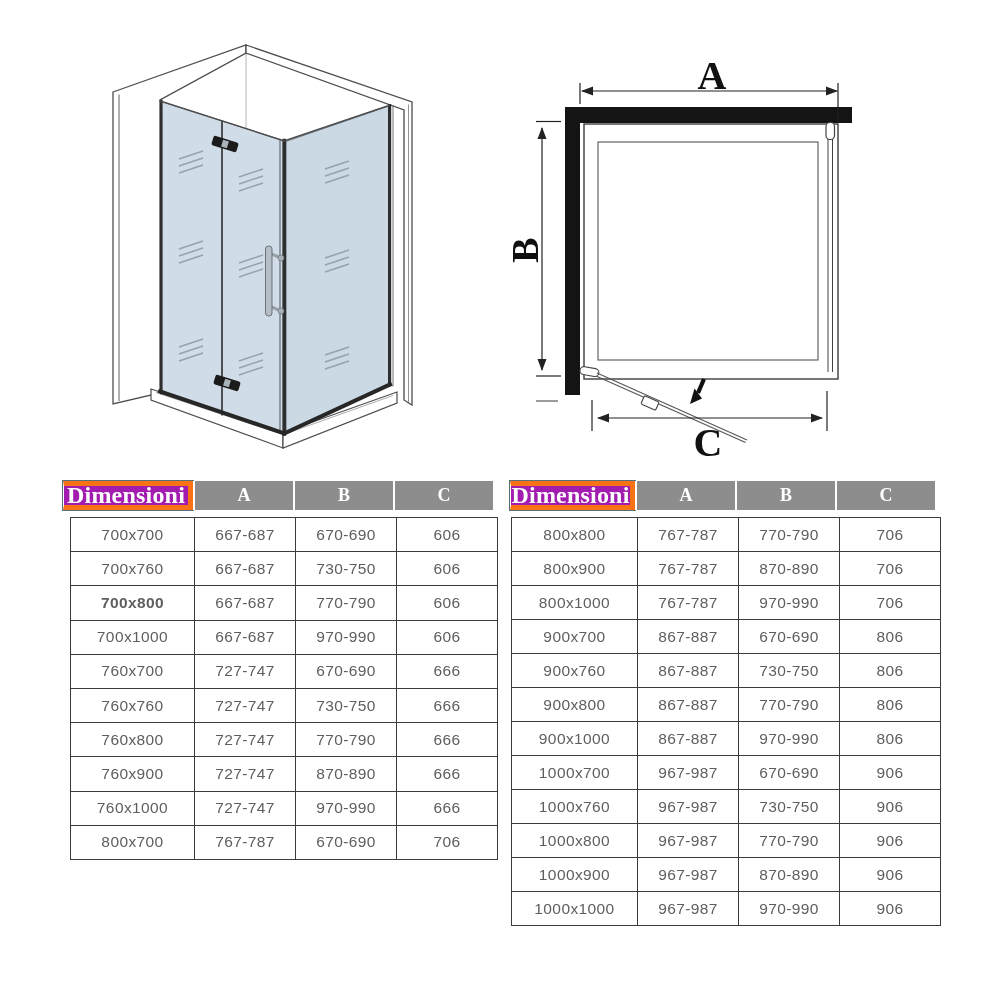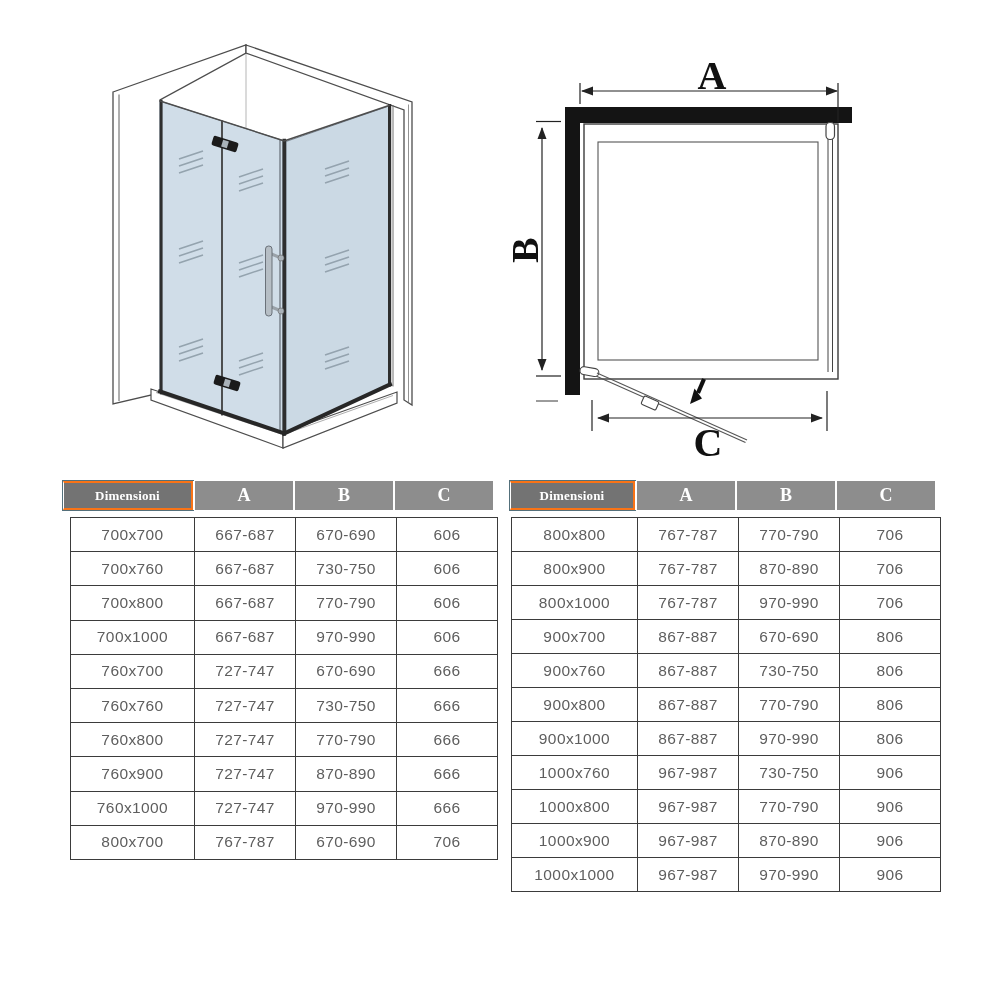--- a/index.html
+++ b/index.html
@@ -12,22 +12,22 @@
   #table-left{left:63px;top:481px;width:430px;}
   #table-right{left:510px;top:481px;width:425px;}
   .t-head{display:flex;height:29px;}
   .h-cell{
     background:#8d8d8d;color:#ffffff;
     font-family:"Liberation Serif",serif;font-weight:bold;font-size:18px;
     display:flex;align-items:center;justify-content:center;
     box-sizing:border-box;border-left:2px solid #ffffff;
   }
   .h-cell.h-first{
-    background:#737373;border:2px solid #f97316;border-left:1px solid #ffffff;
-    box-shadow:0 0 0 1px #54707b;font-size:13px;letter-spacing:0.2px;
+    background:#a21caf;border:5px solid #f97316;border-left:1px solid #ffffff;
+    box-shadow:0 0 0 1px #54707b;font-size:24px;letter-spacing:0.2px;
   }
   #table-left .h-cell:nth-child(1){width:130px;}
   #table-left .h-cell:nth-child(n+2){width:100px;}
   #table-right .h-cell:nth-child(1){width:125px;}
   #table-right .h-cell:nth-child(n+2){width:100px;}
   .t-body{
     border-collapse:collapse;table-layout:fixed;margin-top:7px;
   }
   #table-left .t-body{width:423px;margin-left:7px;}
   #table-right .t-body{width:425px;margin-left:1px;}
@@ -202,21 +202,21 @@
           <td style="width: 100px;">670-690</td>
           <td style="width: 100px;">606</td>
         </tr>
         <tr>
           <td style="width: 123px;">700x760</td>
           <td style="width: 100px;">667-687</td>
           <td style="width: 100px;">730-750</td>
           <td style="width: 100px;">606</td>
         </tr>
         <tr>
-          <td style="width: 123px;">700x800</td>
+          <td style="width: 123px; font-weight: bold;">700x800</td>
           <td style="width: 100px;">667-687</td>
           <td style="width: 100px;">770-790</td>
           <td style="width: 100px;">606</td>
         </tr>
         <tr>
           <td style="width: 123px;">700x1000</td>
           <td style="width: 100px;">667-687</td>
           <td style="width: 100px;">970-990</td>
           <td style="width: 100px;">606</td>
         </tr>
@@ -305,20 +305,26 @@
           <td style="width: 100px;">770-790</td>
           <td style="width: 100px;">806</td>
         </tr>
         <tr>
           <td style="width: 125px;">900x1000</td>
           <td style="width: 100px;">867-887</td>
           <td style="width: 100px;">970-990</td>
           <td style="width: 100px;">806</td>
         </tr>
         <tr>
+          <td style="width: 125px;">1000x700</td>
+          <td style="width: 100px;">967-987</td>
+          <td style="width: 100px;">670-690</td>
+          <td style="width: 100px;">906</td>
+        </tr>
+        <tr>
           <td style="width: 125px;">1000x760</td>
           <td style="width: 100px;">967-987</td>
           <td style="width: 100px;">730-750</td>
           <td style="width: 100px;">906</td>
         </tr>
         <tr>
           <td style="width: 125px;">1000x800</td>
           <td style="width: 100px;">967-987</td>
           <td style="width: 100px;">770-790</td>
           <td style="width: 100px;">906</td>

